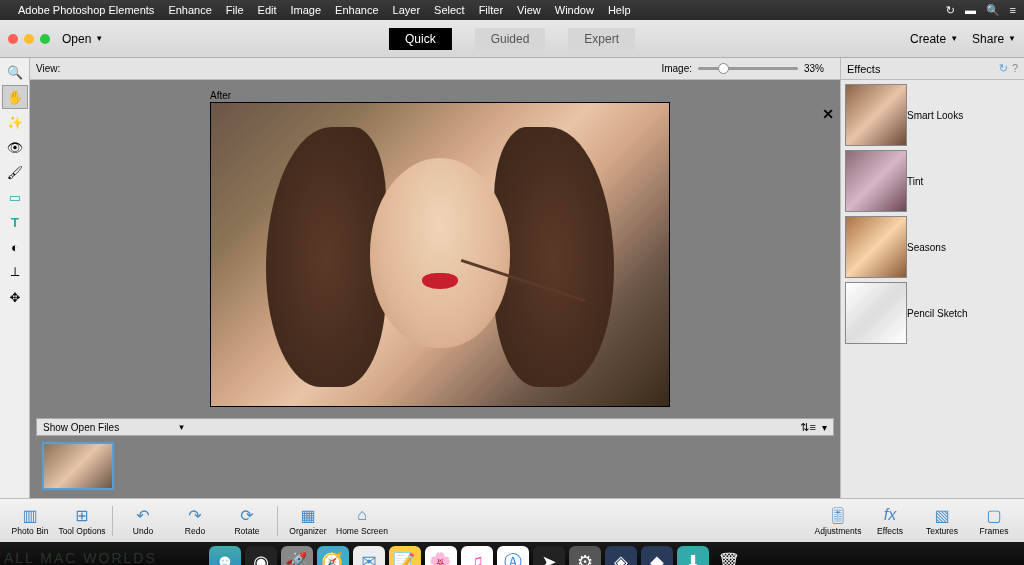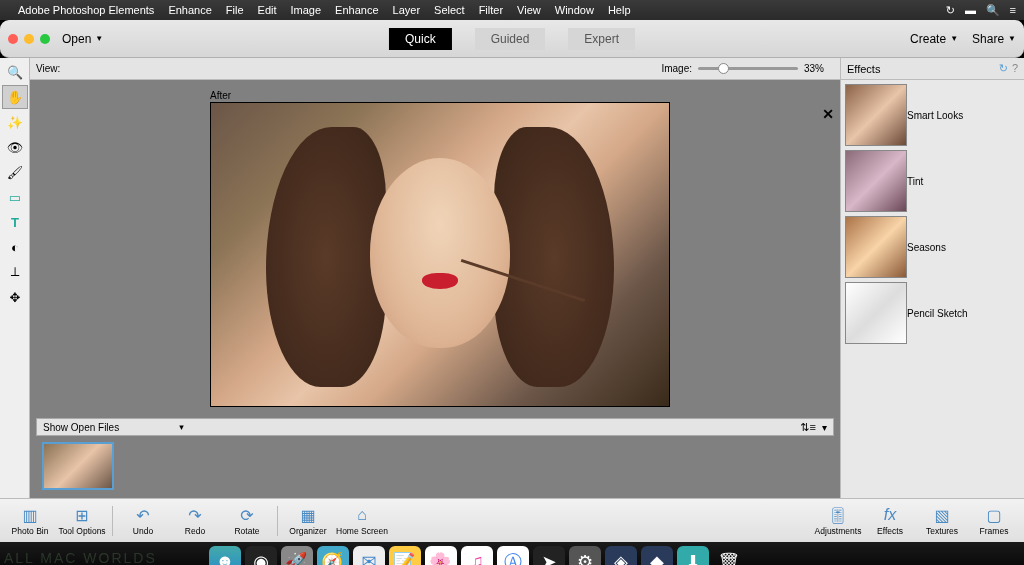--- a/index.html
+++ b/index.html
@@ -8,21 +8,21 @@
 
 .menubar { height: 20px; background: linear-gradient(#3a3a3a,#2a2a2a); display: flex; align-items: center; padding: 0 8px; color: #fff; font-size: 11px; }
 .menubar .apple { margin-right: 10px; }
 .menubar .app-name { font-weight: normal; margin-right: 14px; }
 .menubar .menu-item { margin-right: 14px; cursor: default; }
 .menubar .spacer { flex: 1; }
 .menubar .status-icon { margin-left: 10px; }
 
 
 .window { position: relative; }
-.titlebar { height: 38px; background: linear-gradient(#e8e8e8,#d6d6d6); display: flex; align-items: center; padding: 0 8px; border-bottom: 1px solid #b0b0b0; border-radius: 9px; }
+.titlebar { height: 38px; background: linear-gradient(#e8e8e8,#d6d6d6); display: flex; align-items: center; padding: 0 8px; border-bottom: 1px solid #b0b0b0; }
 .traffic-lights { display: flex; gap: 6px; margin-right: 12px; }
 .tl { width: 10px; height: 10px; border-radius: 50%; }
 .tl.red { background: #ff5f57; } .tl.yellow { background: #febc2e; } .tl.green { background: #28c840; }
 .titlebar .open-btn { font-size: 12px; display: flex; align-items: center; gap: 4px; }
 .titlebar .right { margin-left: auto; display: flex; align-items: center; gap: 14px; font-size: 12px; }
 .tabs { display: flex; position: absolute; left: 50%; transform: translateX(-50%); gap: 23px; }
 .tab { padding: 4px 16px; font-size: 12px; color: #aaa; background: #3a3a3a; }
 .tab.active { background: #000; color: #fff; }
 
 

